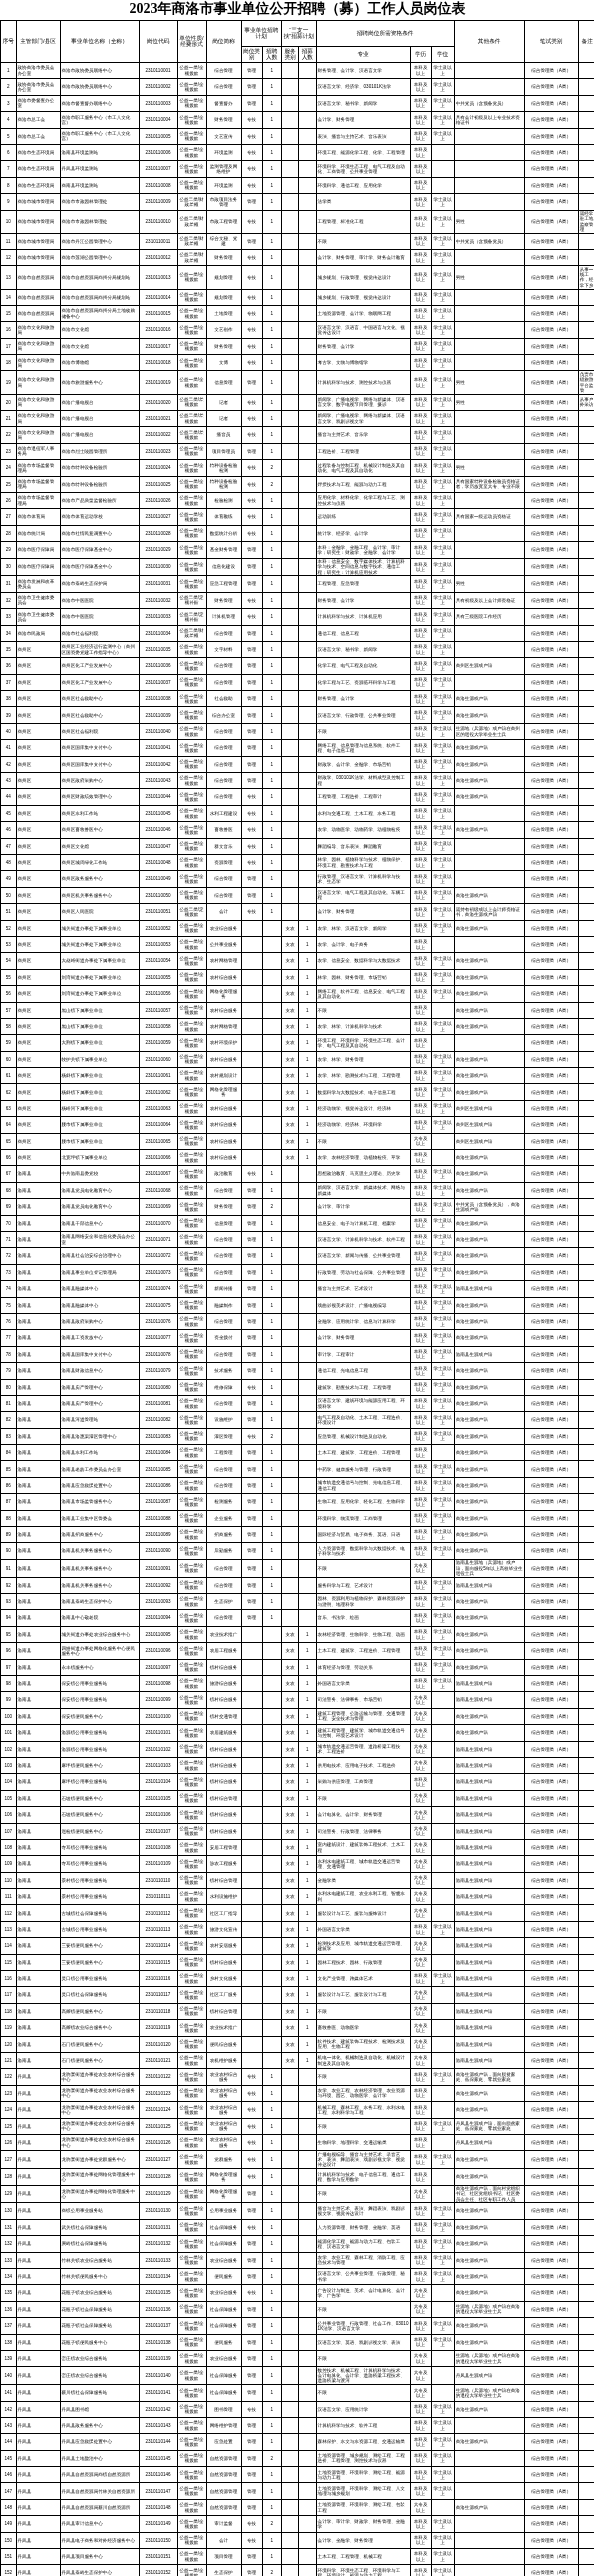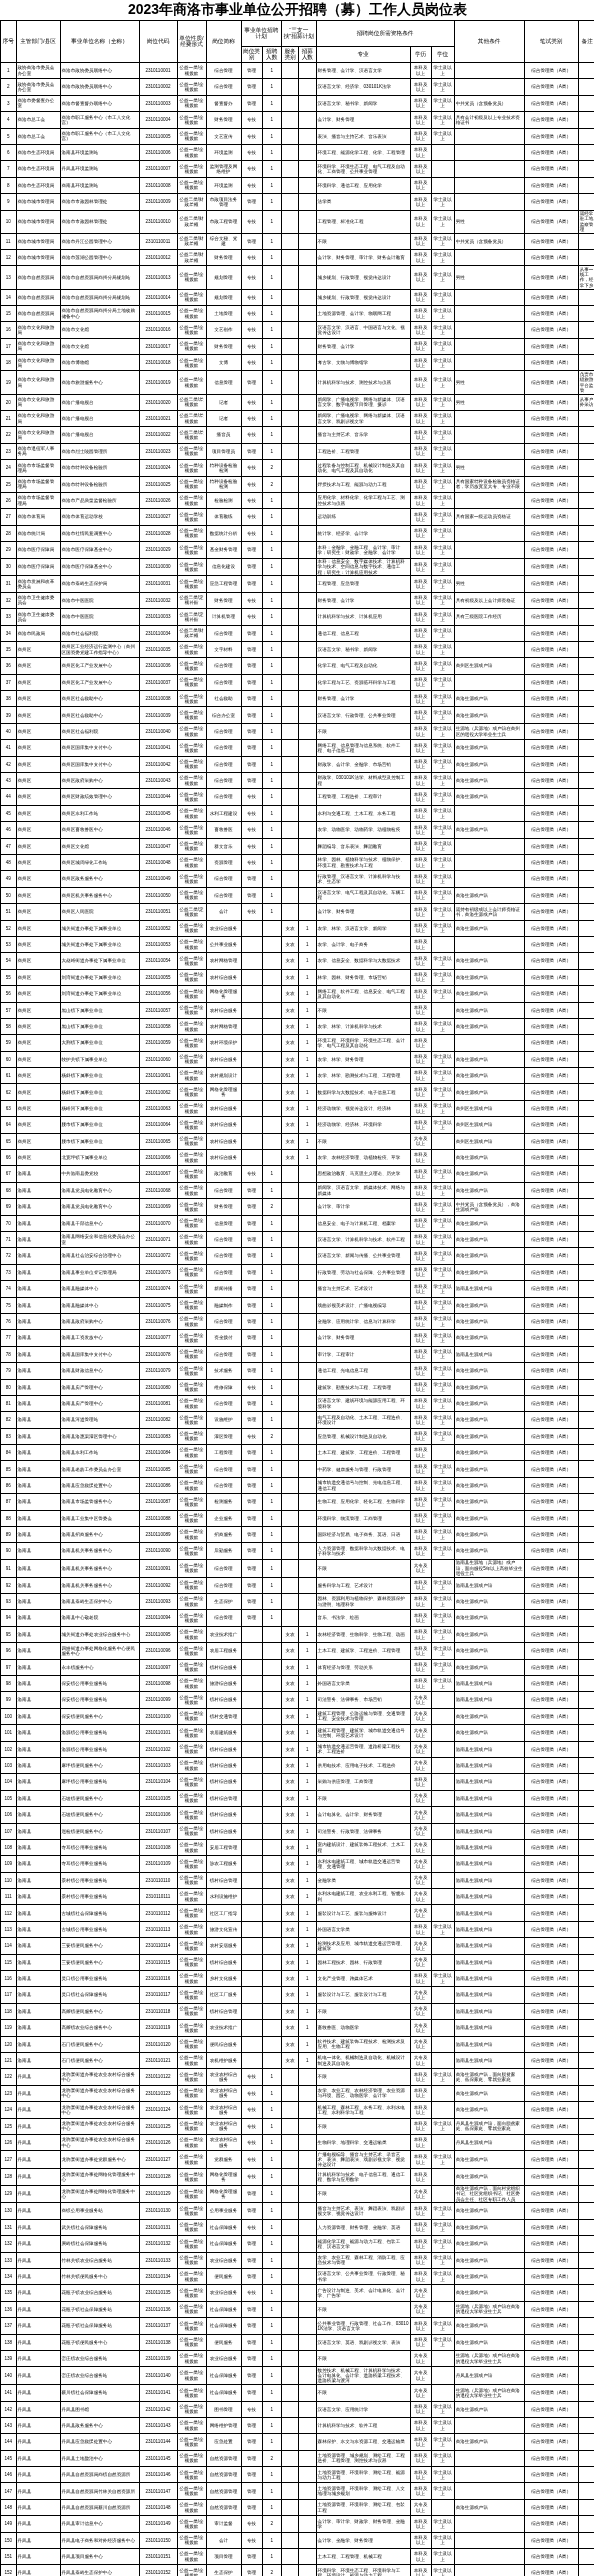--- a/index.html
+++ b/index.html
@@ -1,18 +1,18 @@
 <!DOCTYPE html>
 <html style="font-size:8.2px"><head>
 <meta charset="utf-8">
 <style>
   html,body{margin:0;padding:0;background:#fff;}
   body{font-family:"Liberation Sans","DejaVu Sans",sans-serif;color:#000;width:595px;}
   .sheet{width:595px;background:#fff;}
-  .title{font-family:Liberation Sans, sans-serif;font-weight:bold;font-size:14px;
+  .title{font-family:Liberation Serif, serif;font-weight:bold;font-size:14px;
          text-align:center;padding:1px 0 2.1px 0;line-height:1.2;}
   table{border-collapse:collapse;table-layout:fixed;width:595px;}
   th,td{border:0.5px solid #000;font-size:4.6px;line-height:1.15;padding:0.5px 1px;
         vertical-align:middle;text-align:center;word-break:break-all;overflow:hidden;}
   thead th{font-size:5.7px;font-weight:normal;padding:1px;}
   thead tr.tier1 th{height:23px;}
   thead tr.tier2 th{height:12.4px;}
   tbody td{min-height:14.4px;height:14.4px;}
   tbody td.c1,tbody td.c2,tbody td.c10,tbody td.c13,tbody td.c15{text-align:left;}
   tbody tr{page-break-inside:avoid;}

